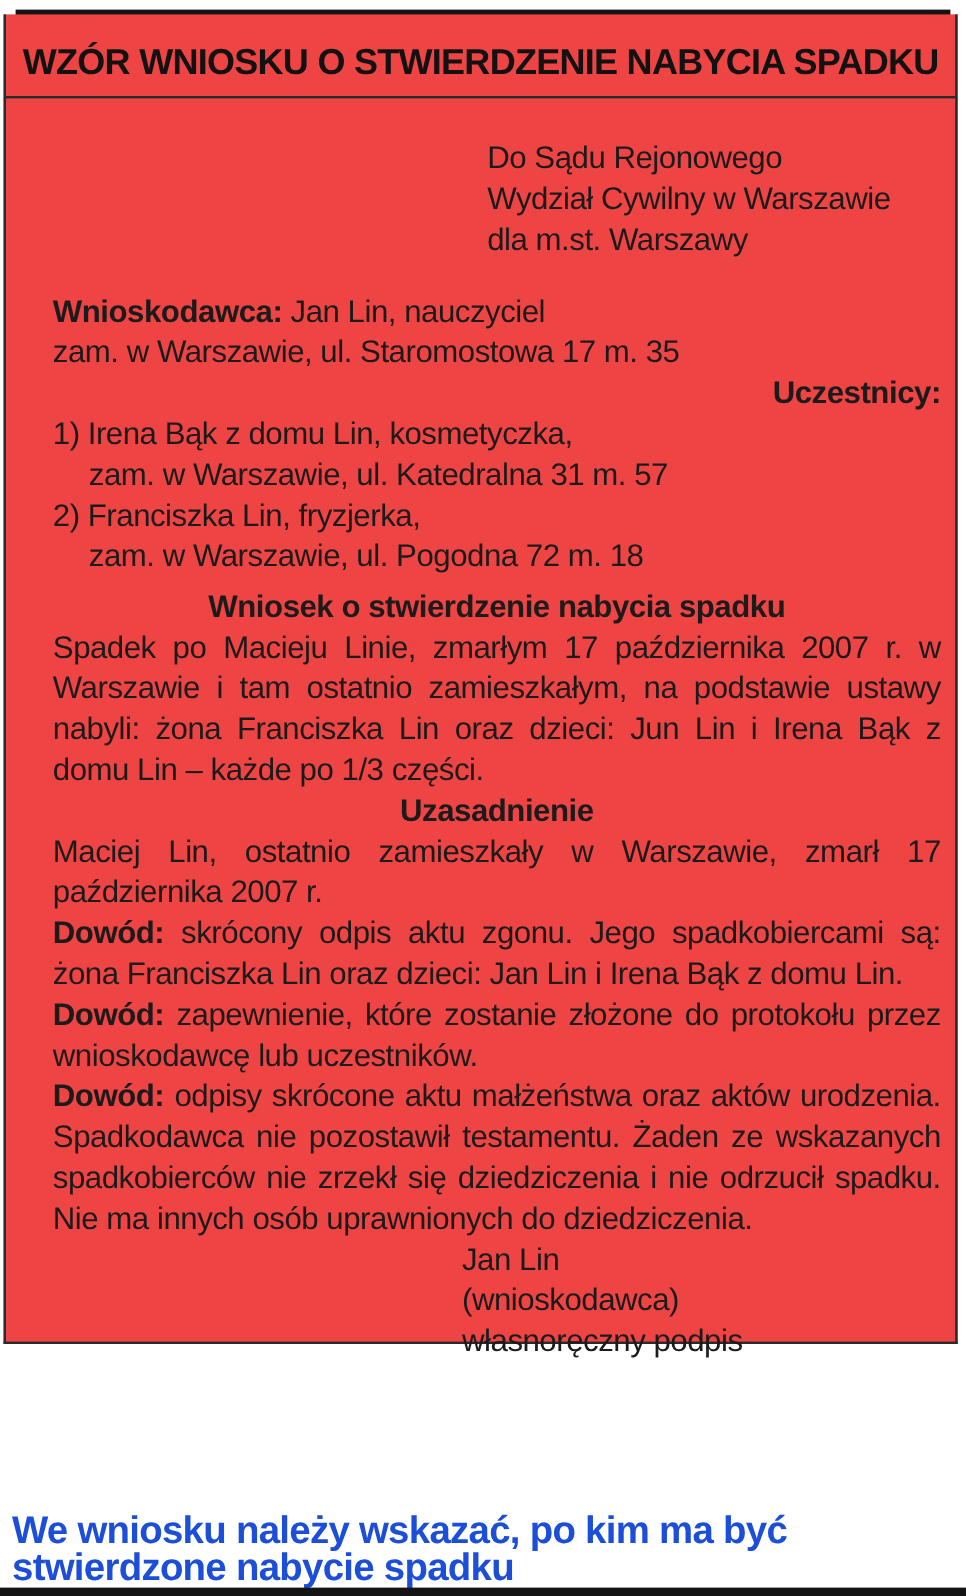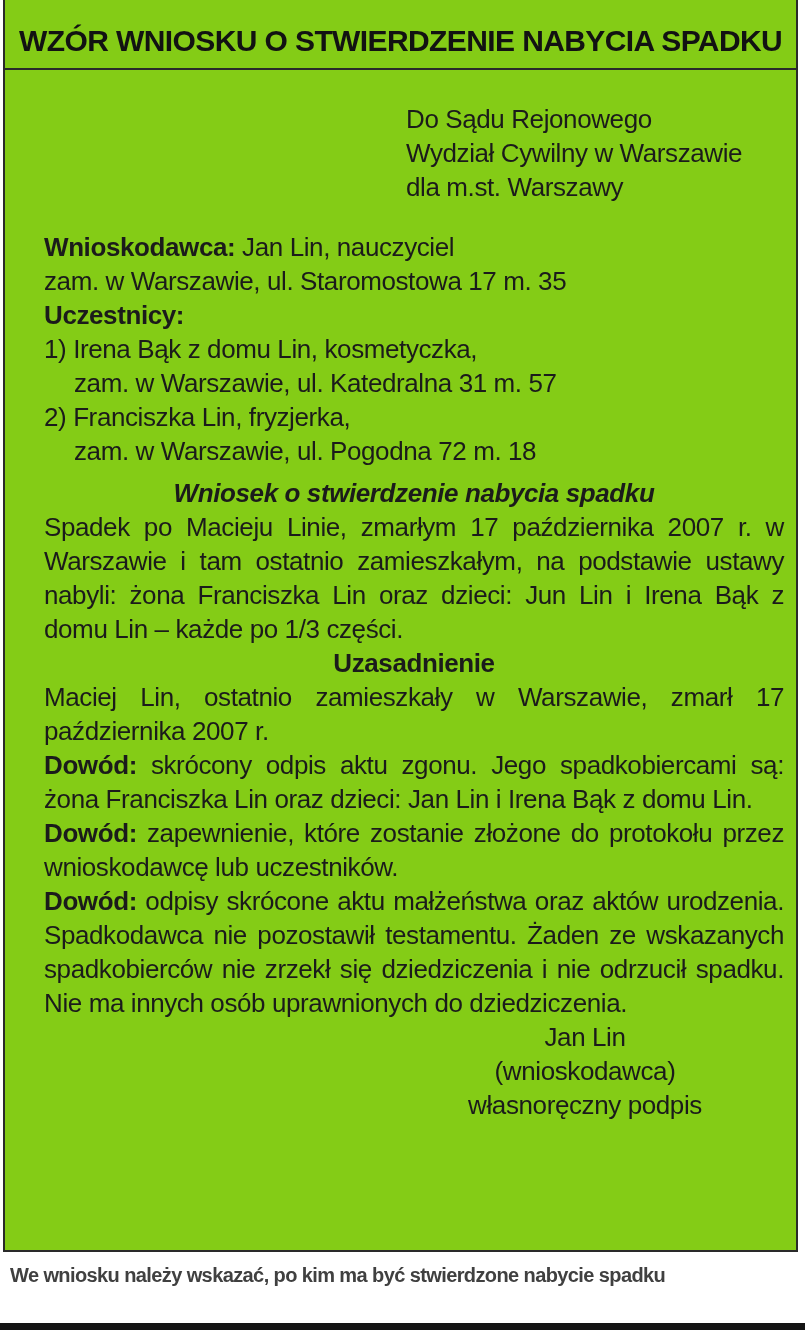--- a/index.html
+++ b/index.html
@@ -8,48 +8,48 @@
     width:805px; height:1330px; position:relative; overflow:hidden;
     font-family:"Liberation Sans", sans-serif;
     color:#1b1b1b;
     -webkit-font-smoothing:antialiased;
   }
   .top-rule-bar {
     position:absolute; left:13px; right:13px; top:8px; height:8px;
     background:#141414;
   }
   .doc-box {
-    position:absolute; left:3px; top:0; width:795px; height:1252px;
-    border:2px solid #2a2a2a; border-top:none; background:#84cc16;
+    position:absolute; left:3px; top:12px; width:795px; height:1108px;
+    border:2px solid #2a2a2a; border-top:none; background:#ef4444;
   }
   .doc-header {
     padding:24px 16px 10px 14px;
     border-bottom:2px solid #2a2a2a;
   }
   .doc-title {
     font-size:30px; font-weight:bold; letter-spacing:-0.6px; color:#121212;
     white-space:nowrap;
   }
   .doc-content {
     padding:6px 12px 0 39px;
     font-size:26px; line-height:34px; letter-spacing:-0.4px;
   }
   .dateline { margin:4px 0 0 362px; }
   .addressee-block { margin:26px 0 0 362px; }
   .parties-block { margin-top:26px; }
   .indented { padding-left:30px; }
-  .bold { font-weight:bold; }
+  .bold { font-weight:bold;text-align:right; }
   .center-heading { text-align:center; font-weight:bold; }
-  .request-heading { margin-top:8px;font-style:italic; }
+  .request-heading { margin-top:8px; }
   .jpar { text-align:justify; }
-  .sig-block { margin-left:341px; width:400px; text-align:center; }
+  .sig-block { margin-left:341px; width:400px; }
   .caption {
     position:absolute; left:10px; top:1260px; width:700px;
-    font-weight:bold; font-size:20px; line-height:31px;
-    letter-spacing:-0.6px; color:#404040;
+    font-weight:bold; font-size:32px; line-height:31px;
+    letter-spacing:-0.6px; color:#1d4ed8;
   }
   .bottom-rule-bar {
     position:absolute; left:0; bottom:0; width:805px; height:7px;
     background:#141414;
   }
 </style>
 </head>
 <body>
 
 <div class="top-rule-bar"></div>

